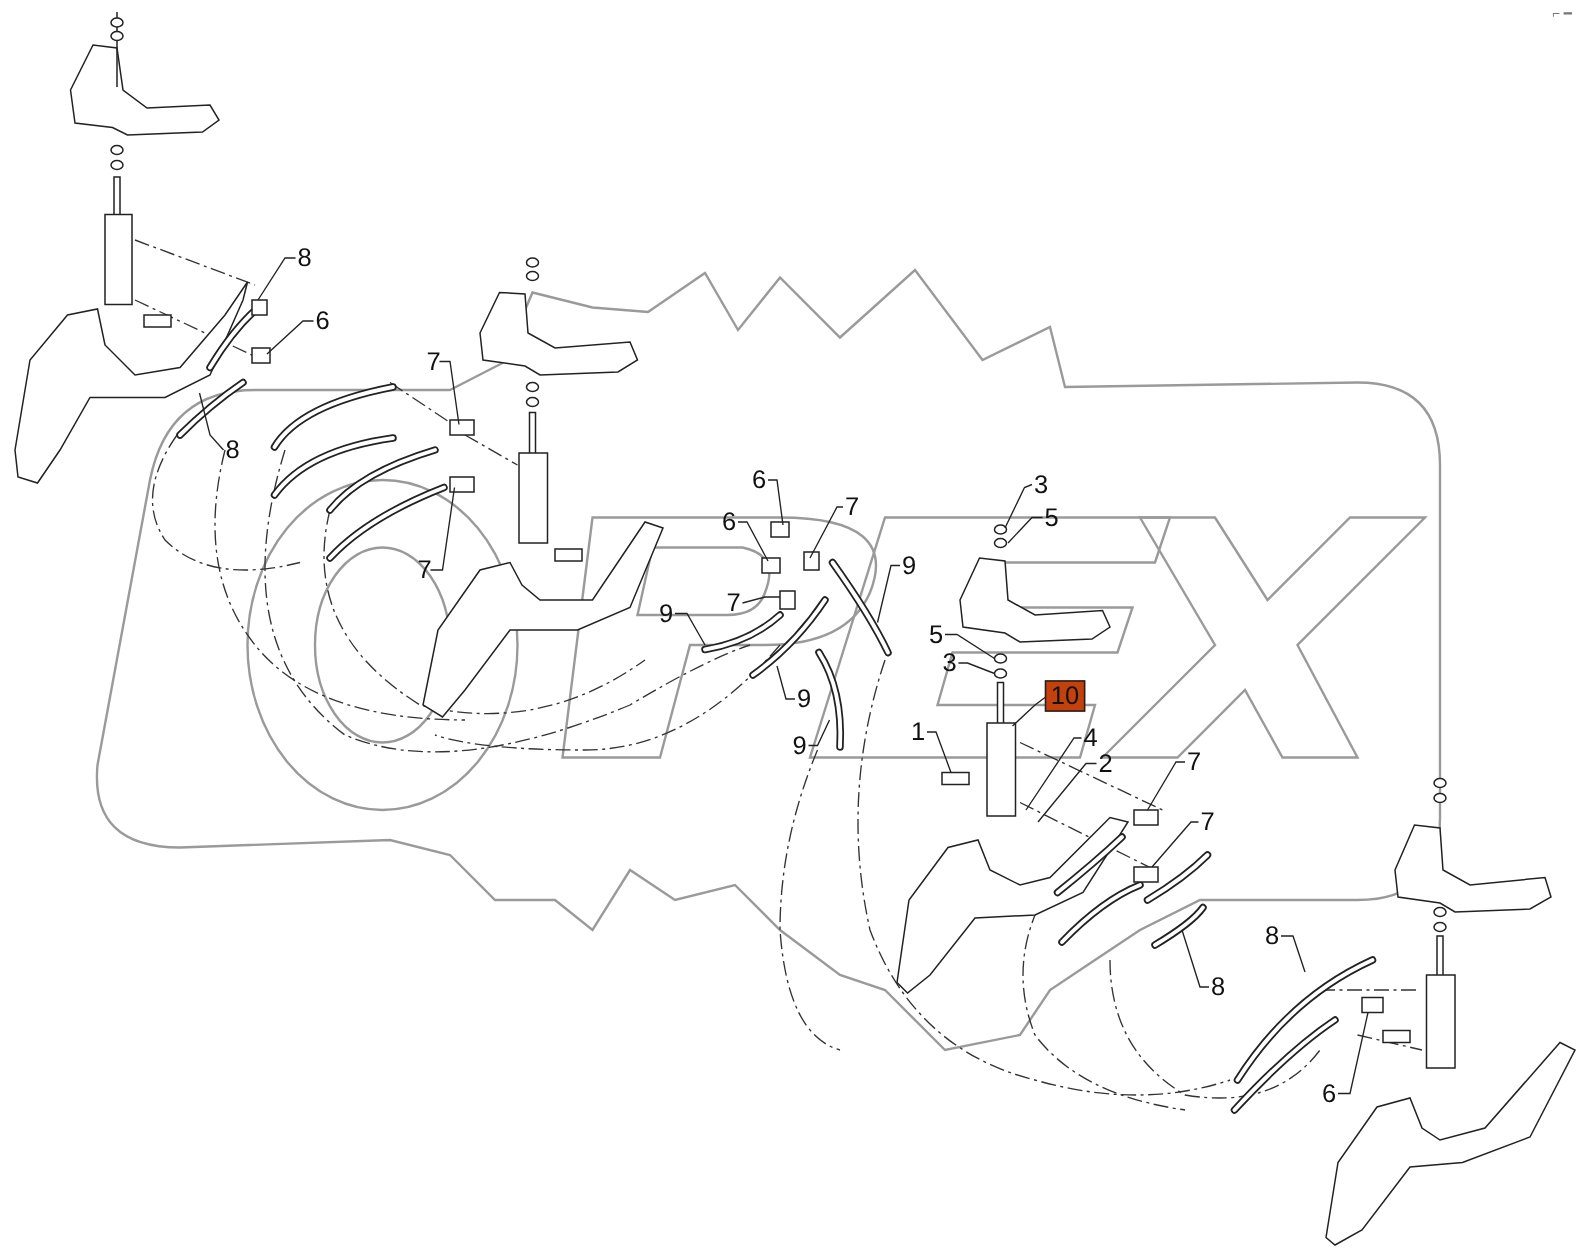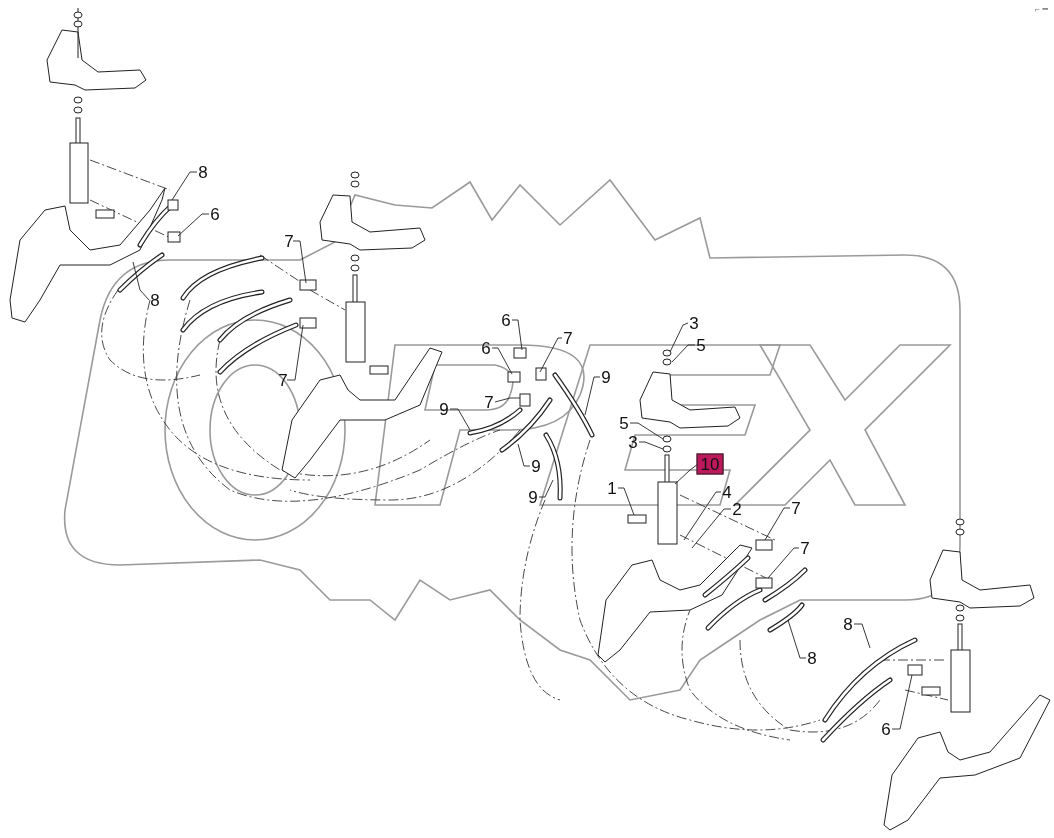--- a/index.html
+++ b/index.html
@@ -1,19 +1,19 @@
 <!DOCTYPE html>
 <html><head>
 <meta charset="utf-8">
 <style>
   html, body { margin:0; padding:0; background:#ffffff; }
   body { width:1054px; height:838px; position:relative; overflow:hidden; font-family:"Liberation Sans", sans-serif; }
   #canvas { position:absolute; left:0; top:0; width:1054px; height:838px; }
   .callout { position:absolute; font-family:"Liberation Sans", sans-serif; font-size:17px; color:#111; line-height:1; transform:translate(-50%,-50%); }
-  .callout.boxed { border:1px solid #222; padding:1px 3px; background:#be185d; }
+  .callout.boxed { border:1px solid #222; padding:1px 3px; background:#c2410c; }
   .corner-mark { position:absolute; right:6px; top:4px; font-size:9px; color:#777; }
 </style>
 </head>
 <body>
 
 <div id="canvas">
   <svg width="1054" height="838" viewBox="0 0 1054 838">
 
     <g fill="none" stroke="#9a9a9a" stroke-width="1.6">
       <path d="M300,260 L335,242 L355,195 L395,205 L432,208 L470,182 L492,220 L520,185 L560,225 L610,180 L655,240 L700,218 L710,258 L905,255 Q960,255 960,310 L960,545 Q960,600 905,600 L800,600 L760,620 L730,640 L700,660 L680,690 L630,700 L590,660 L560,650 L520,620 L490,590 L450,600 L420,580 L395,620 L370,600 L330,600 L300,570 L260,560 L120,565 Q60,565 65,510 L100,320 Q112,260 170,260 Z"></path>

